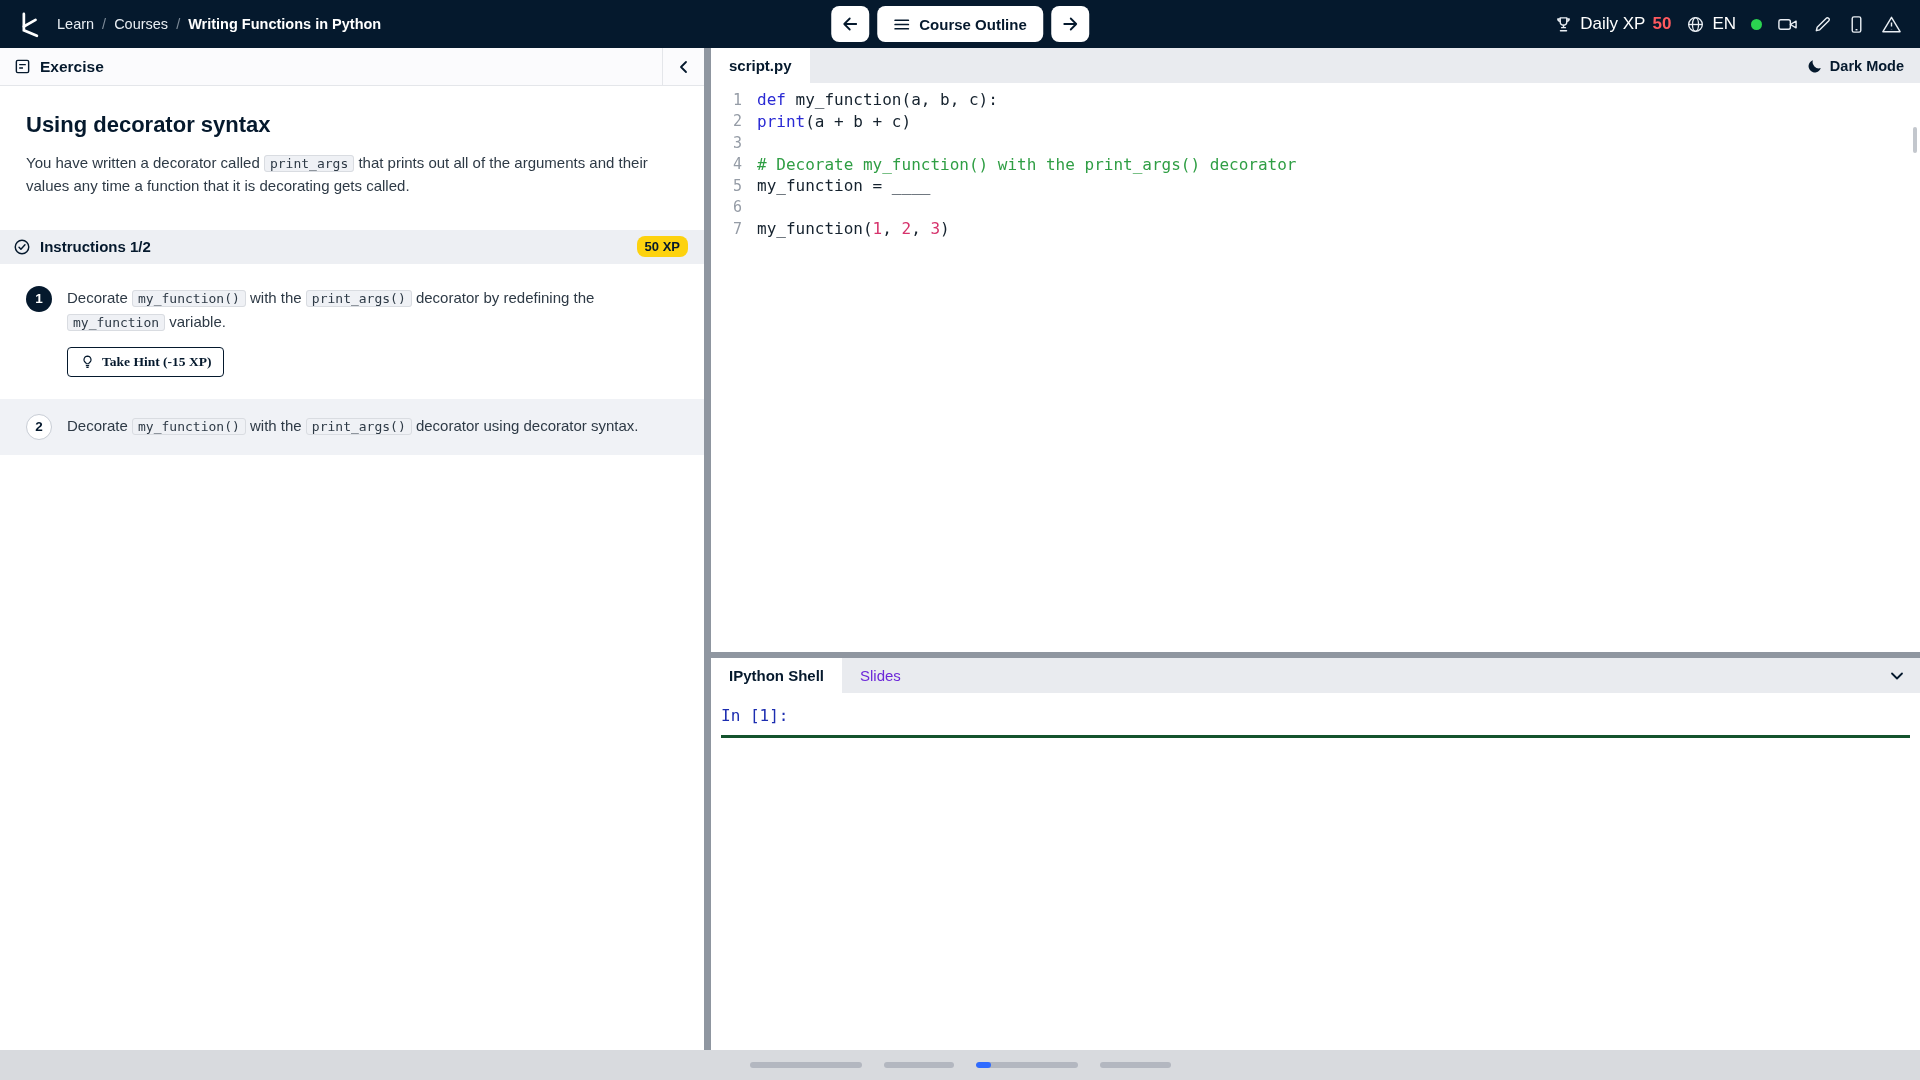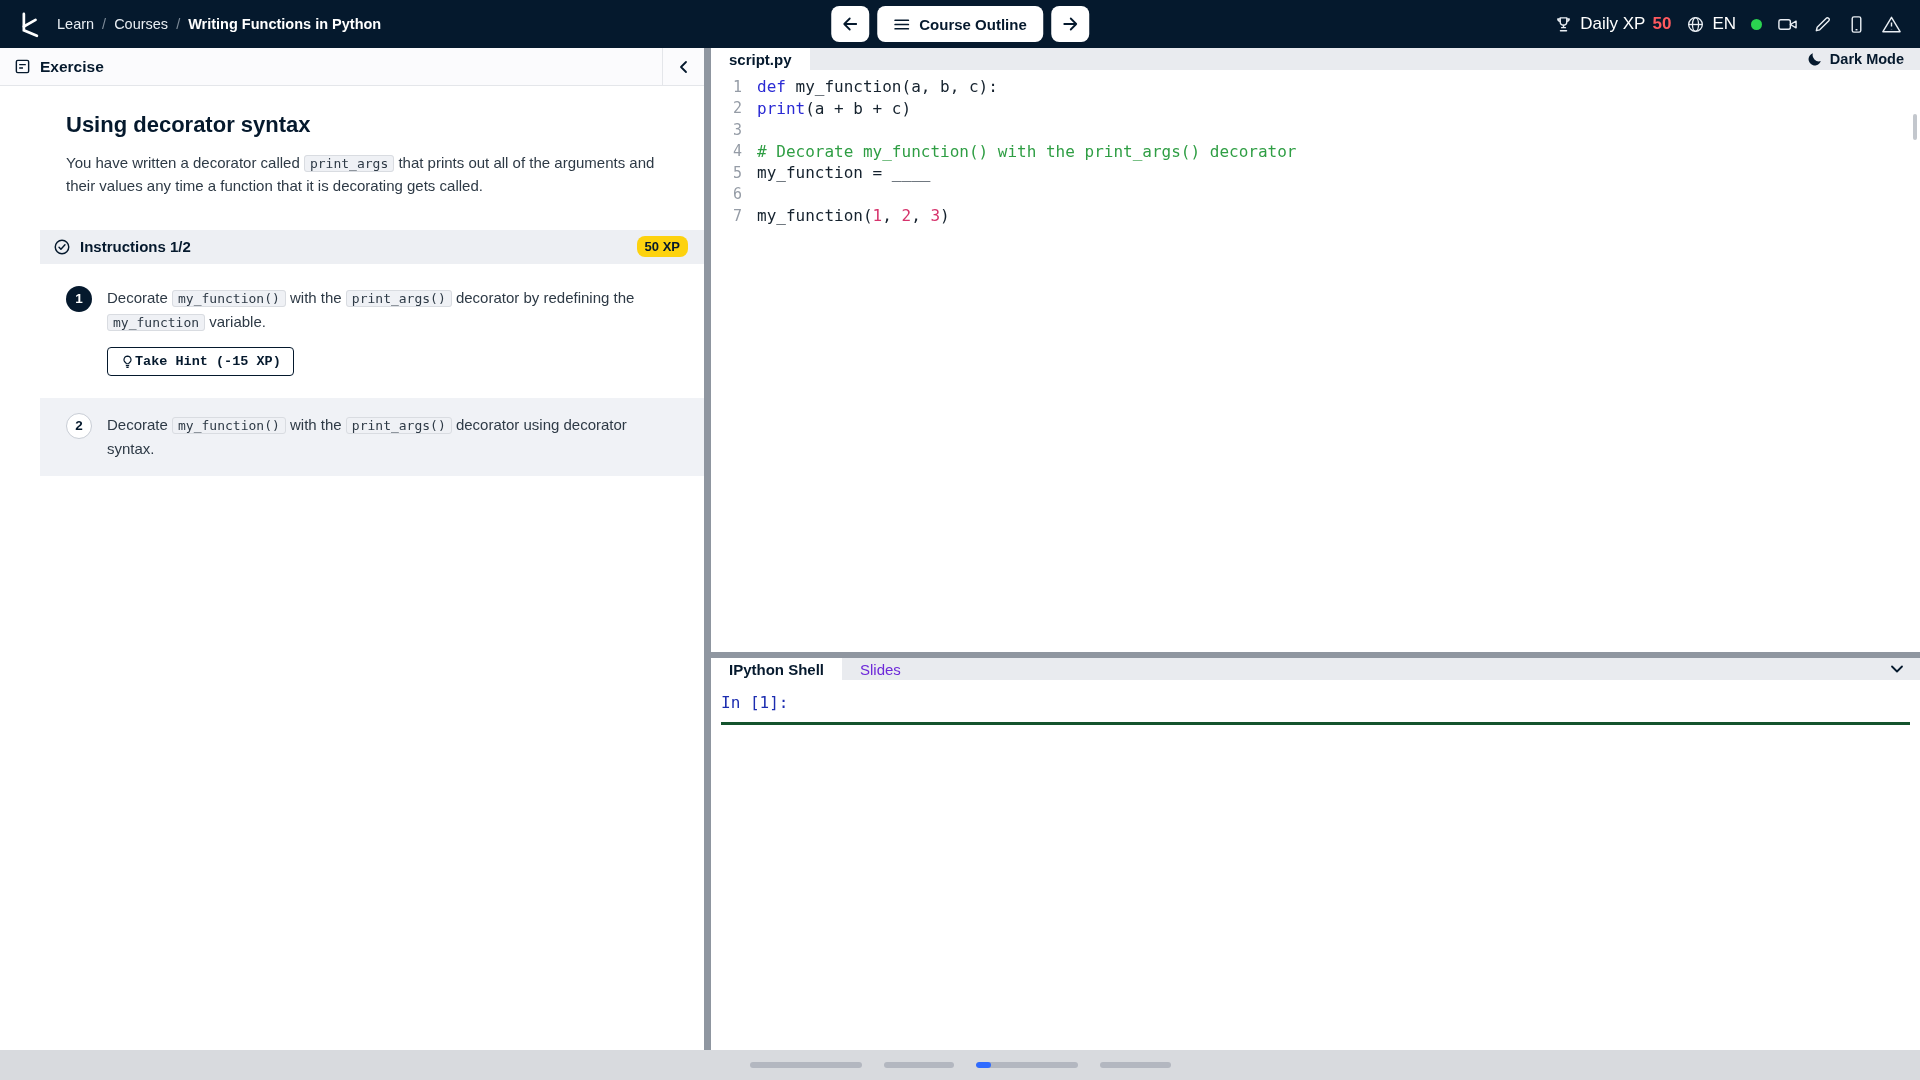--- a/index.html
+++ b/index.html
@@ -25,41 +25,41 @@
   .status-dot { width:11px; height:11px; border-radius:50%; background:#2bd450; }
   .tb-icon { color:#e9eef3; display:flex; cursor:pointer; }
 
   
   .main { flex:1; display:flex; gap:7px; min-height:0; background:#8f96a0; }
   .left-panel { width:704px; flex:none; background:#fff; display:flex; flex-direction:column; }
   .panel-header { height:38px; flex:none; background:#fbfbfd; border-bottom:1px solid #e4e6ea; display:flex; align-items:center; padding-left:14px; gap:9px; }
   .panel-header-title { font-weight:bold; font-size:15.5px; }
   .collapse-btn { margin-left:auto; width:42px; height:100%; border:none; border-left:1px solid #e4e6ea; background:transparent; display:flex; align-items:center; justify-content:center; cursor:pointer; color:#05192d; }
 
-  .ex-scroll { flex:1; overflow:hidden;padding-left:40px; }
+  .ex-scroll { flex:1; overflow:hidden; }
   .ex-body { padding:26px 26px 32px 26px; }
   .ex-title { font-size:22px; font-weight:bold; margin-bottom:13px; }
   .ex-desc { font-size:15px; line-height:1.55; color:#2e3a46; max-width:680px; }
   .inline-code { font-family:"DejaVu Sans Mono",monospace; font-size:13px; background:#eff1f5; border:1px solid #d9dce1; border-radius:3px; padding:0 5px; white-space:nowrap; color:#2e3a46; }
 
   .instructions-header { height:34px; background:#edeff3; display:flex; align-items:center; padding:0 13px; gap:9px; }
   .instructions-title { font-weight:bold; font-size:15px; }
   .xp-badge { margin-left:auto; margin-right:3px; background:#fdd20e; font-size:13px; font-weight:bold; padding:3px 8px; border-radius:8px; color:#05192d; }
 
   .instruction { display:flex; gap:15px; padding:22px 26px; font-size:15px; line-height:1.6; color:#2e3a46; }
   .instruction.alt { background:#f0f2f6; padding-top:15px; padding-bottom:15px; }
   .num-circle { flex:none; width:26px; height:26px; border-radius:50%; display:flex; align-items:center; justify-content:center; font-size:13.5px; font-weight:bold; }
   .num-circle.filled { background:#05192d; color:#fff; }
   .num-circle.open { background:#fff; border:1px solid #c8cdd5; color:#05192d; }
-  .hint-btn { margin-top:13px; display:inline-flex; align-items:center; gap:0; background:#fff; border:1.5px solid #05192d; border-radius:4px; padding:6px 12px; font-size:13.5px; font-weight:bold; font-family:Liberation Mono, monospace; color:#05192d; cursor:pointer; }
+  .hint-btn { margin-top:13px; display:inline-flex; align-items:center; gap:7px; background:#fff; border:1.5px solid #05192d; border-radius:4px; padding:6px 12px; font-size:13.5px; font-weight:bold; font-family:Liberation Serif, serif; color:#05192d; cursor:pointer; }
 
   
   .right-col { flex:1; display:flex; flex-direction:column; gap:6px; min-width:0; }
   .editor-panel { flex:1; background:#fff; display:flex; flex-direction:column; position:relative; min-height:0; }
-  .tabbar { height:22px; flex:none; background:#e9ebef; display:flex; align-items:stretch; }
+  .tabbar { height:35px; flex:none; background:#e9ebef; display:flex; align-items:stretch; }
   .tab { display:flex; align-items:center; padding:0 18px; font-size:15px; cursor:pointer; }
   .tab.active { background:#fff; font-weight:bold; color:#05192d; }
   .tab.inactive { color:#6d28d9;text-align:center; }
   .darkmode-toggle { margin-left:auto; display:flex; align-items:center; gap:7px; padding:0 16px; font-size:14.5px; font-weight:bold; cursor:pointer; color:#05192d; }
 
   .code-area { flex:1; padding-top:6px; font-family:"DejaVu Sans Mono",monospace; font-size:16px; overflow:hidden; position:relative; cursor:text; }
   .code-line { display:flex; height:21.5px; align-items:center; }
   .ln { flex:none; width:46px; text-align:right; padding-right:15px; color:#959ca6; font-size:15px; }
   .tok-kw { color:#2a2ad4; }
   .tok-comment { color:#2f9e44; }

